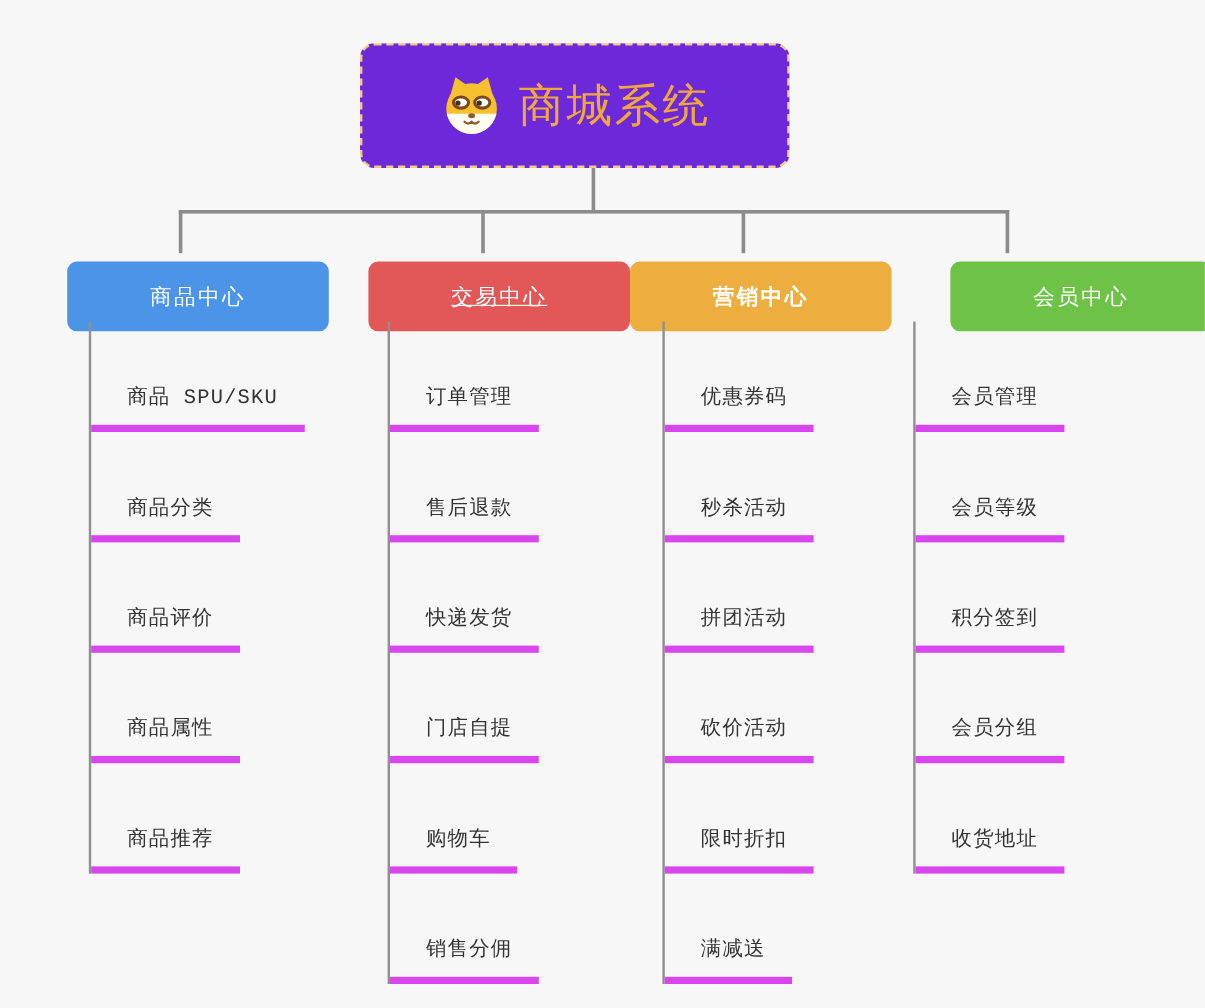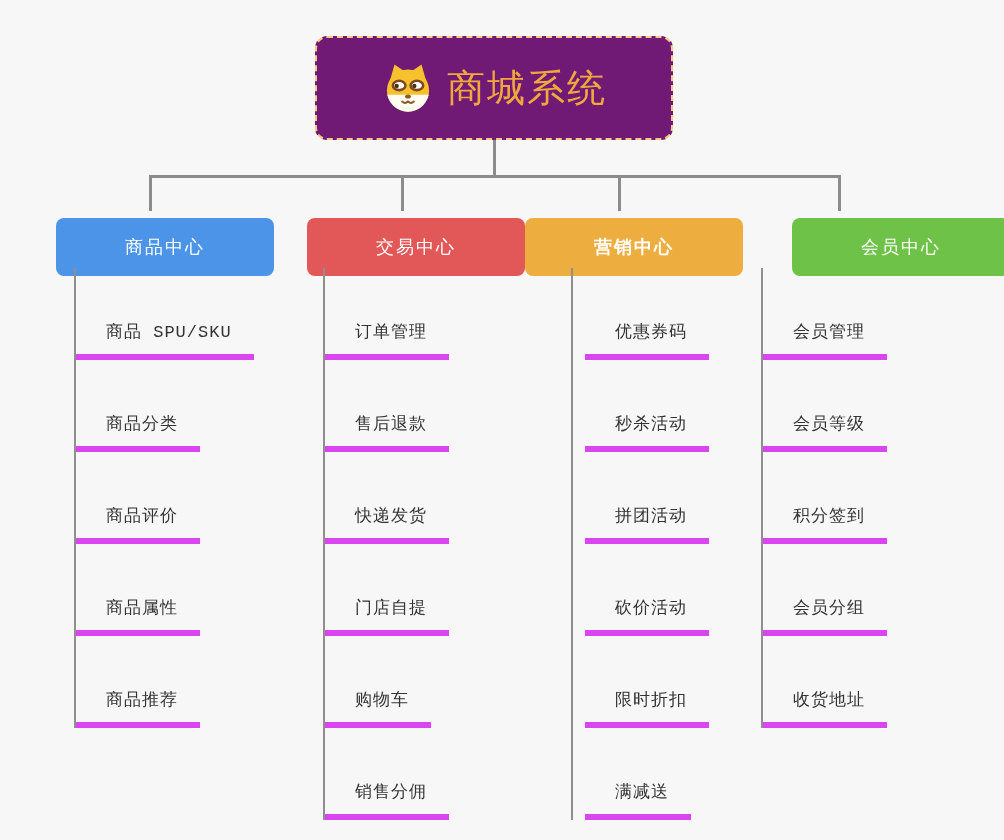--- a/index.html
+++ b/index.html
@@ -8,23 +8,23 @@
     background: #f7f7f7;
     font-family: "Liberation Sans", "DejaVu Sans", sans-serif;
     position: relative;
     overflow: hidden;
   }
   .canvas { position: absolute; inset: 0; }
 
   
   .root-node {
     position: absolute;
-    left: 315px; top: 36px;
+    left: 300px; top: 36px;
     width: 358px; height: 104px;
-    background: #701a75;
+    background: #6d28d9;
     border: 2px dashed #f2c987;
     border-radius: 12px;
     display: flex; align-items: center; justify-content: center;
     gap: 12px;
   }
   .root-title {
     font-size: 38px;
     letter-spacing: 2px;
     font-weight: 400;
   }
@@ -44,33 +44,33 @@
   .branch-box {
     position: absolute;
     top: 218px; height: 58px; width: 218px;
     border-radius: 8px;
     color: #ffffff;
     font-size: 18px;
     letter-spacing: 2px;
     display: flex; align-items: center; justify-content: center;
   }
   .branch-box.b0 { left: 56px;  }
-  .branch-box.b1 { left: 307px; }
+  .branch-box.b1 { left: 307px; text-decoration: underline; }
   .branch-box.b2 { left: 525px; }
   .branch-box.b3 { left: 744px; margin-left: 48px; }
 
   
   .leaf-col {
     position: absolute;
     top: 268px;
     border-left: 2px solid #8f8f8f;
   }
   .leaf-col.c0 { left: 74px;  }
   .leaf-col.c1 { left: 323px; }
-  .leaf-col.c2 { left: 571px; padding-left: 12px; }
+  .leaf-col.c2 { left: 552px; }
   .leaf-col.c3 { left: 761px; }
   .leaf {
     width: max-content;
     padding: 52px 22px 8px 30px;
     border-bottom: 6px solid #d946ef;
     font-size: 17px;
     line-height: 26px;
     color: #333333;
     letter-spacing: 1px;
     font-family: Liberation Mono, monospace;

